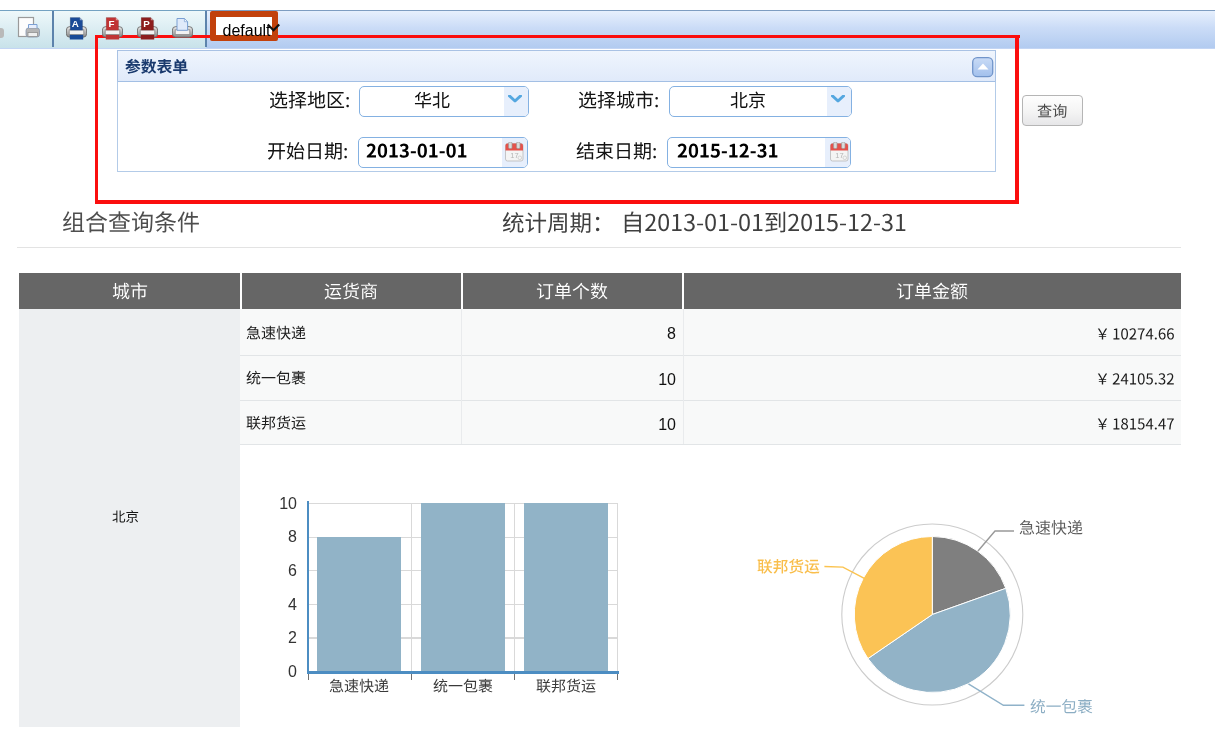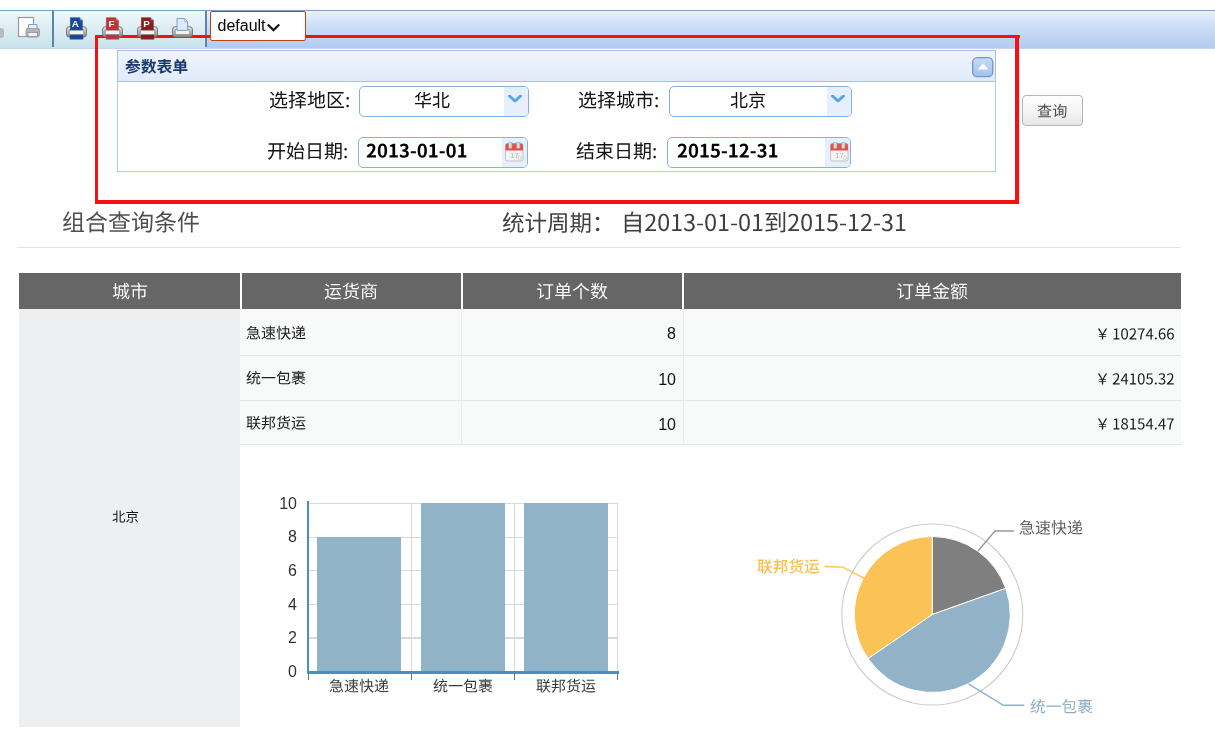--- a/index.html
+++ b/index.html
@@ -68,21 +68,21 @@
           <stop offset="0" stop-color="#efefef"></stop>
           <stop offset="0.45" stop-color="#bdbdbd"></stop>
           <stop offset="1" stop-color="#888888"></stop>
         </linearGradient>
       </defs>
       <rect x="0.4" y="9.6" width="20.2" height="10.6" rx="3.4" fill="url(#pbs)" stroke="#6a6a6a" stroke-width="0.9"></rect>
       <rect x="3.2" y="12.8" width="14.6" height="4.6" fill="#f2f2f2" stroke="#8d8d8d" stroke-width="0.8"></rect>
       <path d="M5 1.5 h7.4 l3.2 3.2 v8.6 h-10.6 z" fill="#dfeafa" stroke="#7a9fd2" stroke-width="1"></path>
       <path d="M12.4 1.5 l3.2 3.2 h-3.2 z" fill="#f6faff" stroke="#7a9fd2" stroke-width="0.7"></path>
     </svg>
-    <div style="position:absolute;left:209.5px;top:11px;width:96px;height:30px;z-index:10;background:#fff;border:1px solid #c2410c;border-radius:2px;box-sizing:border-box;font:16px 'Liberation Sans',sans-serif;color:#000;line-height:28px;padding-left:7px">default</div>
+    <div style="position:absolute;left:209.5px;top:11px;width:68px;height:30px;z-index:10;background:#fff;border:6px solid #c2410c;border-radius:2px;box-sizing:border-box;font:16px 'Liberation Sans',sans-serif;color:#000;line-height:28px;padding-left:7px">default</div>
     <svg style="position:absolute;left:266px;top:22.5px;z-index:11" width="15" height="10" viewBox="0 0 15 10">
       <path d="M1.8 1.5 L7.5 7.2 L13.2 1.5" fill="none" stroke="#111" stroke-width="2.2"></path>
     </svg>
     <div style="position:absolute;left:117px;top:49.5px;width:879px;height:32px;background:linear-gradient(#eff5fd,#e0eafa);border:1px solid #a9c2e4;box-sizing:border-box"></div>
     <div style="position:absolute;left:117px;top:81px;width:879px;height:91px;background:#fff;border:1px solid #b3cbe8;border-top:1.5px solid #a3bfe4;box-sizing:border-box"></div>
     <svg style="position:absolute;left:125.0px;top:53.7px;overflow:visible" width="66" height="25">
       <path transform="translate(0,18.33) scale(0.015800)" fill="#1a3a6e" d="M559.2 -765.1 653.8 -825.4Q697.9 -797.6 746.9 -761.9Q795.9 -726.1 839.9 -689.4Q884.0 -652.7 911.5 -621.2L810.0 -553.2Q784.8 -583.2 742.6 -621.1Q700.5 -659.1 652.3 -696.9Q604.1 -734.7 559.2 -765.1ZM46.5 -530.0H957.6V-424.3H46.5ZM533.4 -394.0 631.1 -340.4Q588.7 -314.6 534.9 -292.5Q481.2 -270.5 425.2 -253.4Q369.2 -236.3 319.3 -224.5Q306.7 -243.6 286.7 -266.9Q266.7 -290.3 245.8 -307.6Q292.6 -315.8 346.5 -329.0Q400.5 -342.3 450.6 -359.4Q500.7 -376.4 533.4 -394.0ZM612.0 -281.0 712.1 -231.3Q660.2 -192.1 591.0 -161.9Q521.8 -131.7 445.2 -109.6Q368.6 -87.6 292.1 -72.5Q281.0 -93.9 263.1 -119.7Q245.1 -145.5 226.0 -164.4Q295.4 -173.6 368.7 -190.2Q442.1 -206.8 506.4 -230.1Q570.7 -253.3 612.0 -281.0ZM730.2 -180.2 842.0 -128.6Q773.3 -62.3 676.1 -19.2Q579.0 24.0 461.7 50.0Q344.5 76.1 213.6 91.7Q205.1 67.0 189.4 36.9Q173.7 6.8 157.0 -13.8Q276.2 -22.8 386.4 -42.7Q496.6 -62.5 585.8 -95.9Q674.9 -129.3 730.2 -180.2ZM378.6 -638.7 501.2 -609.9Q445.5 -456.6 344.8 -345.5Q244.1 -234.4 113.3 -167.7Q104.3 -180.1 88.2 -198.1Q72.1 -216.2 54.2 -233.9Q36.4 -251.7 23.0 -262.5Q151.1 -316.8 242.8 -412.4Q334.5 -508.0 378.6 -638.7ZM677.5 -502.3Q708.0 -453.7 755.0 -408.1Q802.0 -362.6 859.4 -325.8Q916.8 -288.9 977.6 -265.4Q964.5 -253.8 949.1 -236.4Q933.6 -219.0 920.0 -200.9Q906.4 -182.7 897.1 -167.8Q833.4 -198.3 773.2 -243.7Q712.9 -289.2 662.5 -345.7Q612.0 -402.2 575.0 -464.4ZM170.6 -574.5Q168.3 -586.3 162.1 -606.0Q155.9 -625.8 149.2 -647.1Q142.6 -668.4 135.9 -683.3Q154.1 -685.9 172.4 -694.2Q190.7 -702.5 212.8 -715.2Q229.4 -724.2 263.9 -745.5Q298.4 -766.8 339.1 -797.4Q379.8 -828.1 414.2 -862.3L522.0 -803.4Q457.8 -750.9 383.8 -704.7Q309.9 -658.4 239.8 -627.0V-624.4Q239.8 -624.4 229.5 -619.8Q219.1 -615.2 205.2 -607.2Q191.3 -599.3 181.0 -590.8Q170.6 -582.4 170.6 -574.5ZM170.6 -574.5 169.8 -655.4 239.1 -691.5 780.1 -704.4Q782.7 -682.8 788.3 -655.3Q793.9 -627.8 798.2 -611.1Q642.5 -604.7 537.5 -600.7Q432.6 -596.8 366.3 -593.6Q299.9 -590.4 262.1 -587.9Q224.3 -585.4 204.2 -582.2Q184.1 -579.0 170.6 -574.5Z M1060.5 -335.2H1443.7V-238.1H1060.5ZM1043.0 -672.4H1533.7V-577.9H1043.0ZM1423.8 -837.5 1524.7 -797.6Q1500.2 -764.1 1476.9 -731.7Q1453.5 -699.3 1434.1 -676.2L1357.7 -710.2Q1369.4 -728.2 1381.4 -750.5Q1393.4 -772.8 1404.7 -795.9Q1416.1 -819.1 1423.8 -837.5ZM1233.2 -850.5H1343.5V-399.4H1233.2ZM1067.4 -797.4 1153.1 -832.9Q1172.9 -804.2 1190.1 -769.5Q1207.3 -734.7 1213.5 -708.5L1122.6 -668.6Q1117.7 -694.8 1101.6 -731.0Q1085.5 -767.1 1067.4 -797.4ZM1236.3 -633.9 1314.1 -586.6Q1289.6 -547.3 1251.4 -506.9Q1213.2 -466.5 1169.7 -432.0Q1126.2 -397.4 1083.8 -373.4Q1073.8 -392.9 1056.5 -419.1Q1039.2 -445.3 1022.5 -461.3Q1063.1 -478.1 1103.8 -505.4Q1144.4 -532.7 1179.8 -566.1Q1215.1 -599.5 1236.3 -633.9ZM1329.0 -609.5Q1342.7 -603.0 1367.5 -588.8Q1392.3 -574.6 1420.8 -558.3Q1449.3 -542.0 1472.6 -527.8Q1496.0 -513.5 1506.2 -506.3L1442.6 -423.4Q1429.0 -436.7 1407.0 -455.4Q1385.0 -474.2 1360.0 -494.2Q1334.9 -514.3 1311.8 -532.4Q1288.7 -550.5 1272.0 -561.8ZM1604.2 -665.2H1958.8V-554.3H1604.2ZM1612.2 -847.2 1721.6 -831.3Q1707.4 -729.6 1684.0 -634.6Q1660.7 -539.6 1627.9 -458.4Q1595.1 -377.1 1551.3 -316.4Q1543.1 -326.2 1527.1 -341.0Q1511.2 -355.9 1494.4 -369.8Q1477.6 -383.7 1465.0 -391.9Q1505.4 -444.2 1534.1 -516.2Q1562.9 -588.3 1582.2 -672.8Q1601.6 -757.3 1612.2 -847.2ZM1789.4 -597.1 1899.8 -587.6Q1879.2 -417.0 1835.5 -287.0Q1791.7 -156.9 1713.4 -62.8Q1635.1 31.3 1510.9 94.4Q1505.8 82.0 1494.9 63.5Q1483.9 45.0 1471.4 26.4Q1458.8 7.9 1448.5 -2.9Q1561.6 -53.8 1631.0 -135.3Q1700.4 -216.7 1737.6 -331.5Q1774.8 -446.3 1789.4 -597.1ZM1670.8 -574.8Q1692.5 -450.6 1731.3 -340.7Q1770.1 -230.8 1832.0 -146.6Q1894.0 -62.5 1982.1 -13.5Q1962.8 2.2 1940.0 30.3Q1917.3 58.3 1903.9 80.7Q1808.6 20.5 1743.9 -73.6Q1679.2 -167.6 1638.4 -290.5Q1597.5 -413.5 1571.7 -557.4ZM1079.9 -147.3 1150.0 -215.9Q1204.6 -194.8 1263.5 -165.8Q1322.4 -136.7 1375.3 -106.8Q1428.2 -76.9 1465.7 -50.8L1394.9 26.6Q1359.2 -1.1 1306.3 -33.1Q1253.4 -65.0 1194.1 -95.2Q1134.8 -125.4 1079.9 -147.3ZM1407.1 -335.2H1427.1L1445.1 -338.7L1510.2 -314.9Q1478.6 -201.8 1416.9 -122.4Q1355.2 -43.0 1269.8 7.8Q1184.4 58.5 1080.0 87.2Q1071.8 67.2 1056.2 39.8Q1040.7 12.4 1026.4 -3.3Q1119.2 -23.5 1196.7 -64.8Q1274.3 -106.0 1328.6 -170.0Q1383.0 -234.0 1407.1 -320.4ZM1079.9 -147.3Q1103.3 -179.6 1127.5 -221.5Q1151.7 -263.4 1173.9 -308.1Q1196.0 -352.8 1211.3 -393.5L1316.5 -373.7Q1299.4 -329.6 1276.8 -284.1Q1254.2 -238.5 1230.6 -196.8Q1206.9 -155.1 1185.8 -122.7Z M2099.3 -777.3H2907.9V-675.7H2099.3ZM2149.0 -622.9H2868.8V-527.6H2149.0ZM2056.1 -471.7H2942.2V-370.1H2056.1ZM2437.0 -849.7H2558.2V-390.5H2437.0ZM2420.4 -446.0 2524.8 -398.4Q2486.4 -351.7 2437.6 -309.0Q2388.8 -266.3 2332.9 -228.7Q2277.1 -191.2 2217.8 -160.6Q2158.5 -130.0 2099.3 -107.9Q2091.1 -122.1 2077.3 -140.2Q2063.6 -158.4 2048.7 -175.7Q2033.9 -193.1 2020.6 -204.7Q2077.7 -222.7 2135.4 -248.2Q2193.1 -273.8 2246.5 -305.6Q2299.9 -337.3 2344.6 -373.2Q2389.3 -409.1 2420.4 -446.0ZM2588.9 -410.1Q2619.4 -320.6 2671.9 -247.0Q2724.3 -173.4 2800.8 -120.3Q2877.2 -67.2 2977.1 -39.3Q2963.9 -27.0 2949.0 -8.4Q2934.1 10.1 2920.8 29.7Q2907.6 49.3 2898.3 66.0Q2790.7 28.9 2710.6 -34.0Q2630.6 -96.9 2574.8 -185.1Q2519.0 -273.2 2480.7 -383.9ZM2830.0 -351.1 2930.5 -277.1Q2875.1 -237.0 2813.9 -198.4Q2752.6 -159.8 2701.6 -134.4L2625.3 -198.0Q2658.5 -217.6 2695.9 -243.6Q2733.4 -269.6 2768.7 -297.8Q2804.0 -325.9 2830.0 -351.1ZM2235.5 89.3 2223.0 -13.9 2272.1 -52.7 2577.1 -136.5Q2579.4 -111.8 2585.6 -80.2Q2591.8 -48.7 2597.5 -29.6Q2490.0 2.3 2423.7 22.5Q2357.3 42.7 2320.1 54.9Q2282.8 67.0 2264.5 74.5Q2246.1 81.9 2235.5 89.3ZM2235.5 89.3Q2232.1 74.4 2223.7 54.0Q2215.2 33.7 2205.2 14.2Q2195.2 -5.4 2185.1 -17.2Q2202.5 -26.6 2219.0 -45.7Q2235.5 -64.8 2235.5 -97.2V-274.6H2360.7V-14.6Q2360.7 -14.6 2348.1 -7.8Q2335.5 -1.0 2316.7 10.8Q2297.8 22.6 2279.2 36.2Q2260.6 49.8 2248.0 63.6Q2235.5 77.5 2235.5 89.3Z M3436.0 -621.9H3559.8V86.6H3436.0ZM3253.7 -421.6V-353.4H3750.4V-421.6ZM3253.7 -580.8V-513.0H3750.4V-580.8ZM3136.6 -678.6H3874.0V-254.9H3136.6ZM3047.5 -188.7H3954.7V-77.8H3047.5ZM3216.0 -799.0 3319.6 -845.5Q3348.4 -813.6 3378.5 -772.7Q3408.5 -731.7 3423.5 -700.0L3313.7 -648.1Q3300.9 -678.3 3272.5 -721.5Q3244.1 -764.7 3216.0 -799.0ZM3682.2 -842.3 3815.7 -803.3Q3783.8 -753.4 3750.3 -705.5Q3716.7 -657.6 3689.6 -624.8L3583.4 -661.2Q3601.0 -685.9 3619.7 -717.4Q3638.4 -748.8 3654.9 -781.7Q3671.3 -814.5 3682.2 -842.3Z"></path>
     </svg>
     <svg style="position:absolute;left:972px;top:57px" width="22" height="21" viewBox="0 0 22 21">
       <rect x="0.7" y="0.7" width="20" height="19" rx="4.5" fill="url(#cbg)" stroke="#7195ca" stroke-width="1.3"></rect>

